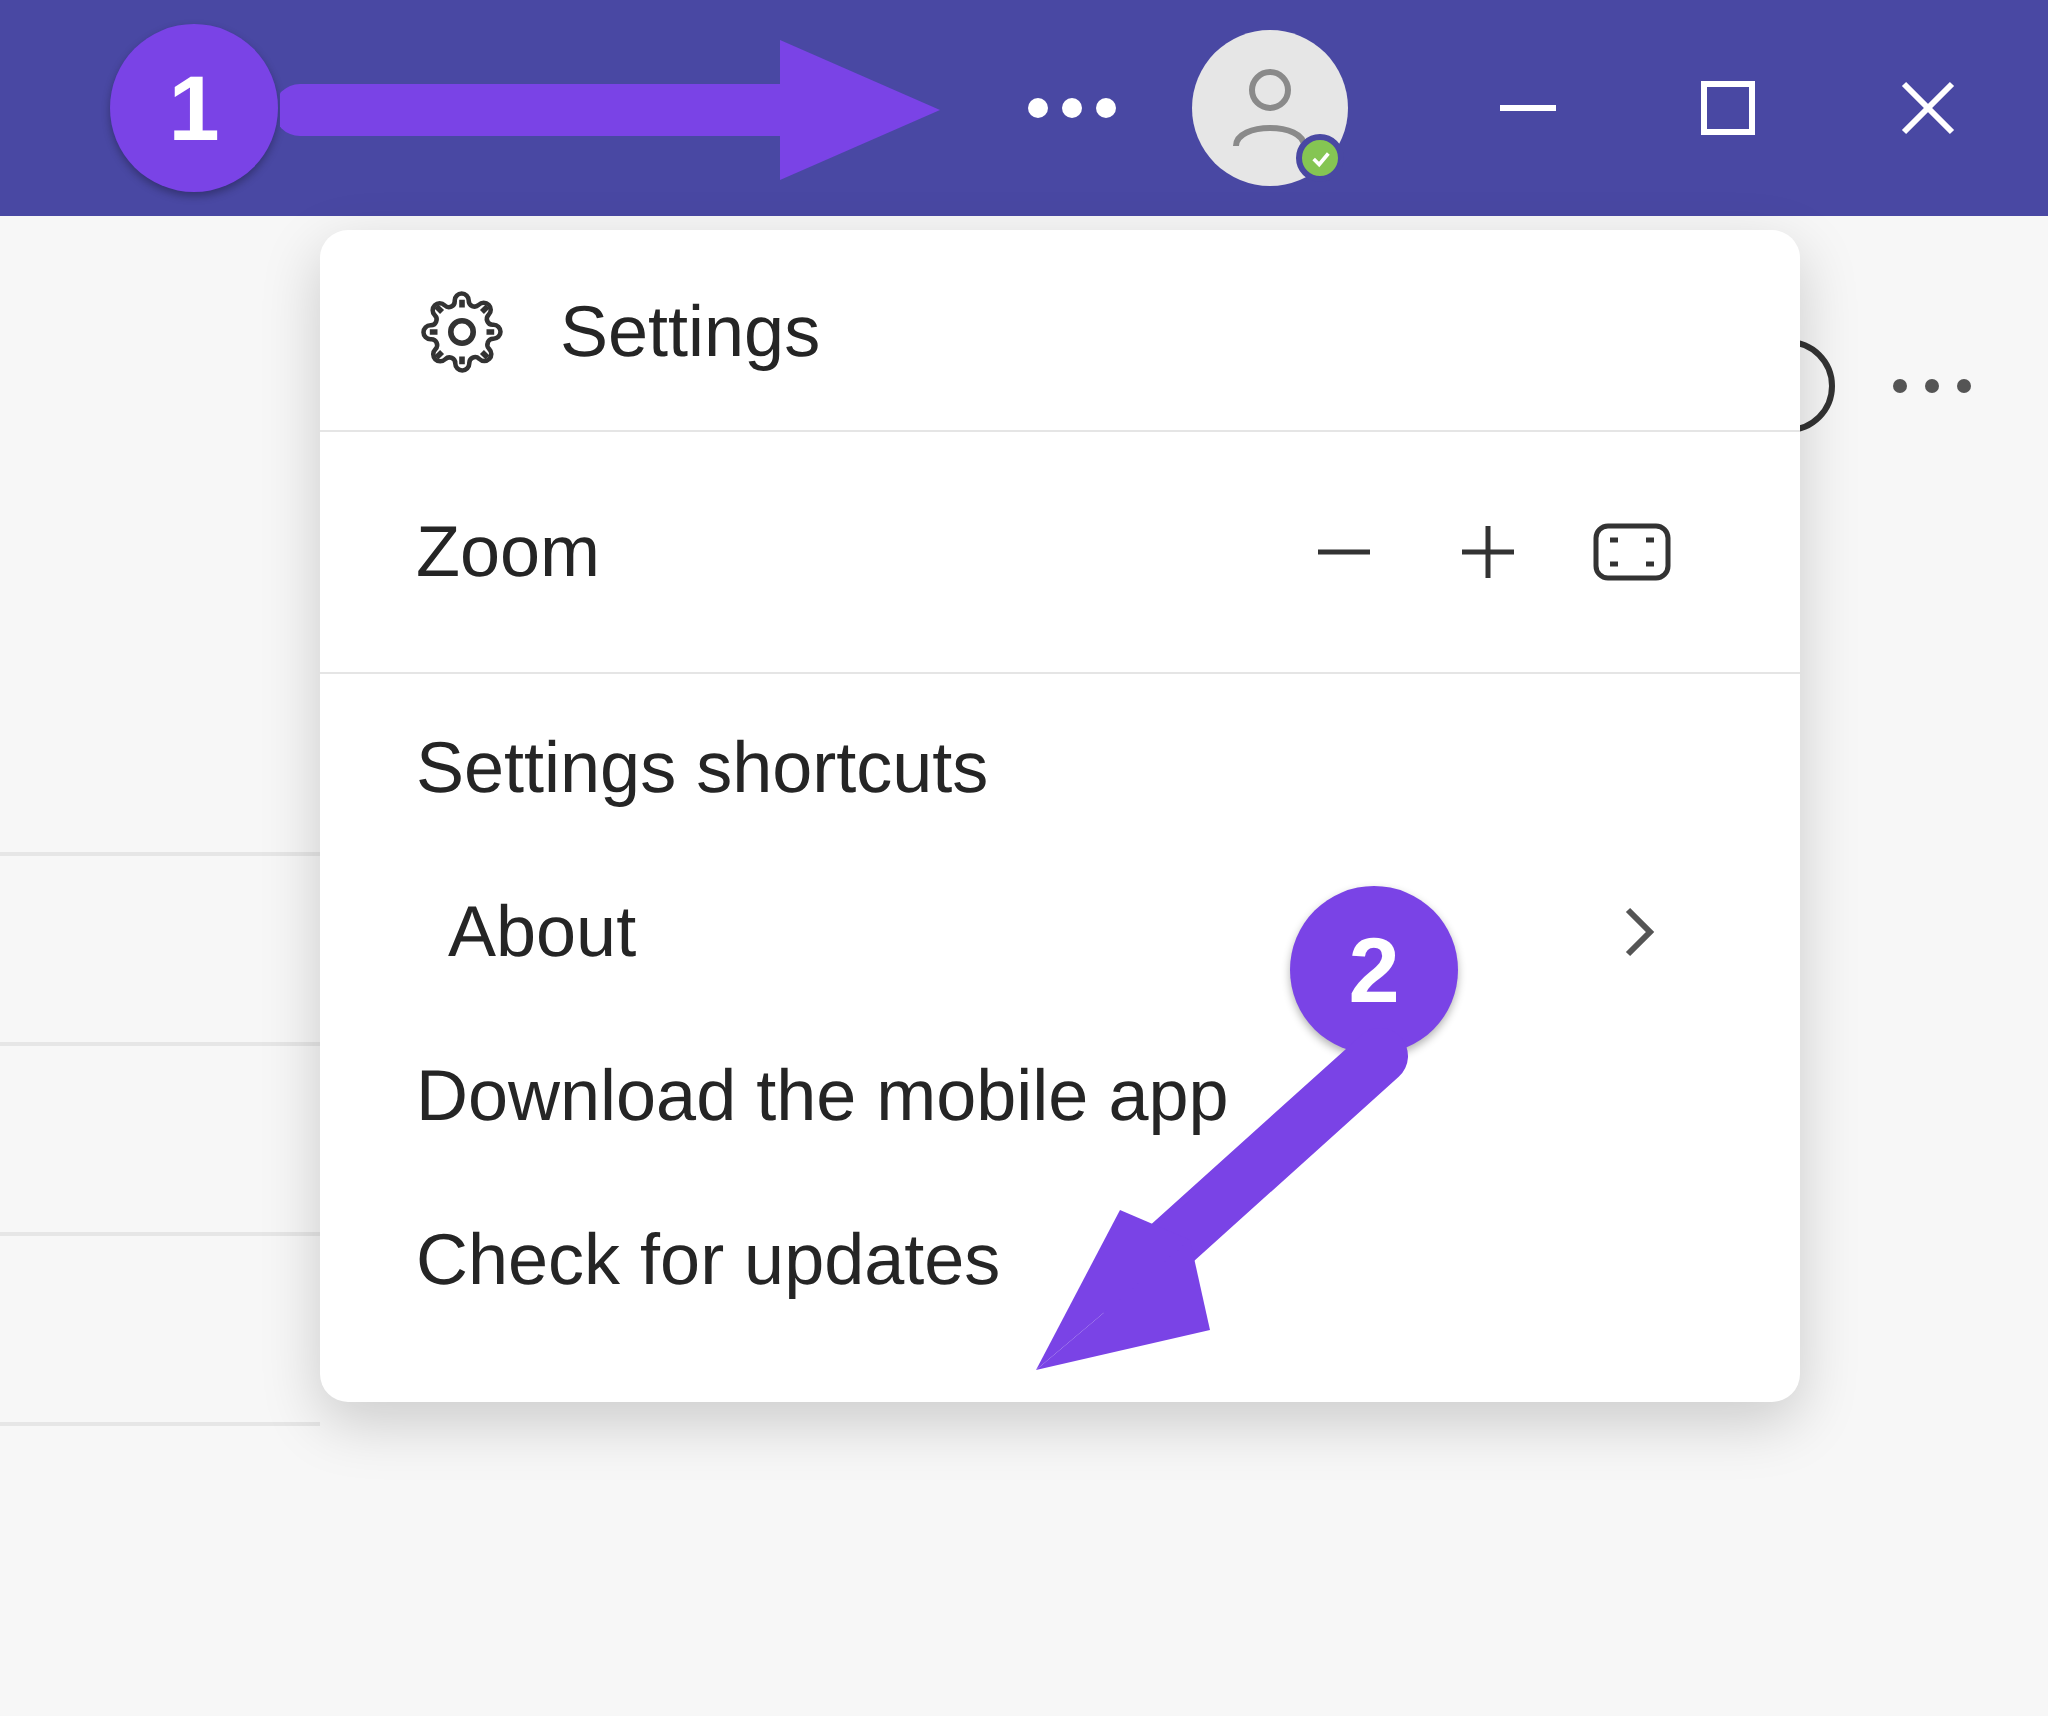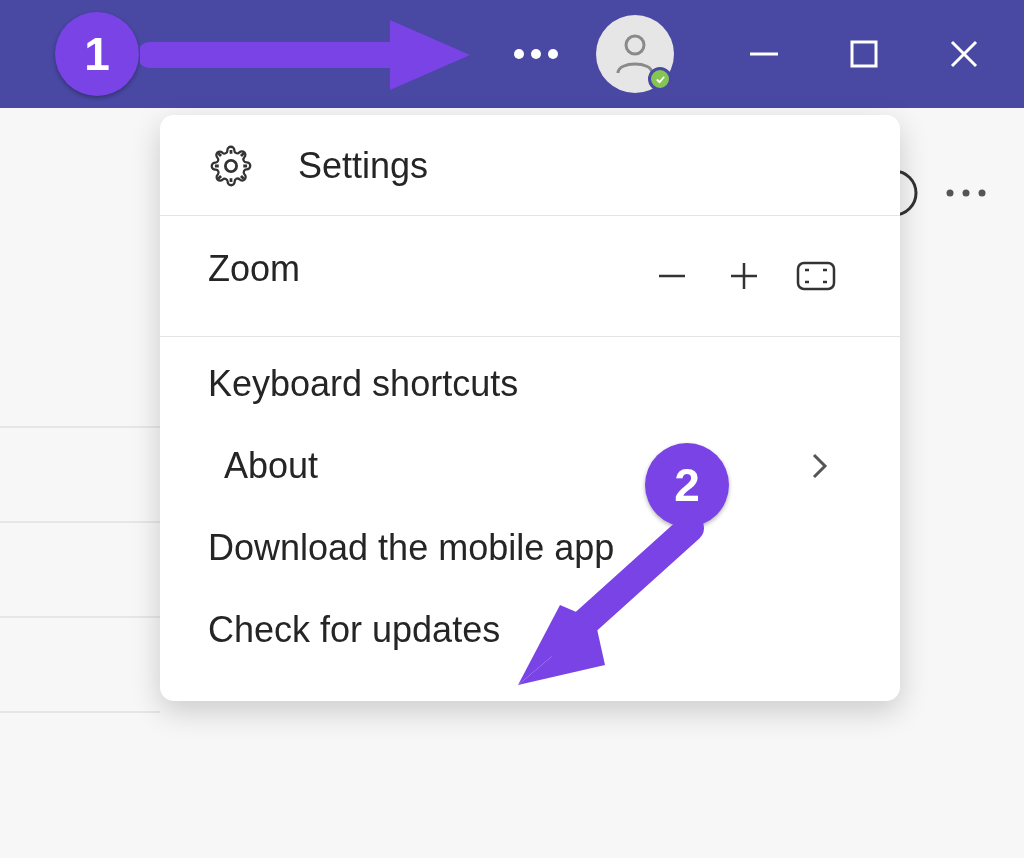--- a/index.html
+++ b/index.html
@@ -105,36 +105,36 @@
     box-shadow: 0 10px 30px rgba(0,0,0,0.18);
     z-index: 20;
     padding: 8px 0 30px 0;
   }
   .menu .item {
     display: flex;
     align-items: center;
     padding: 20px 48px;
     font-size: 36px;
     color: #252525;
-    gap: 44px;
+    gap: 26px;
   }
   .menu .item.no-icon { padding-left: 48px; }
   .menu .item .icon-slot {
     width: 46px; height: 46px;
     display: flex; align-items: center; justify-content: center;
     flex-shrink: 0;
   }
   .menu .sep {
     height: 1px;
     background: #e5e5e5;
     margin: 6px 0;
   }
   .zoom-row {
     display: flex;
-    align-items: flex-start;
+    align-items: center;
     padding: 26px 48px;
     font-size: 36px;
     color: #252525;
   }
   .zoom-row .label { flex: 0 0 auto; }
   .zoom-row .spacer { flex: 1; }
   .zoom-row .zbtn {
     width: 72px; height: 56px;
     display: flex; align-items: center; justify-content: center;
   }
@@ -277,21 +277,21 @@
         <line x1="28" y1="10" x2="32" y2="10" stroke="#333" stroke-width="2.5"></line>
         <line x1="10" y1="22" x2="14" y2="22" stroke="#333" stroke-width="2.5"></line>
         <line x1="28" y1="22" x2="32" y2="22" stroke="#333" stroke-width="2.5"></line>
       </svg>
     </span>
   </div>
 
   <div class="sep"></div>
 
   <div class="item no-icon">
-    <span>Keyboard shortcuts</span>
+    <span>Settings shortcuts</span>
   </div>
 
   <div class="about-row">
     <span>About</span>
     <span class="chev">
       <svg width="20" height="30" viewBox="0 0 20 30">
           <path d="M4 4 L15 15 L4 26" fill="none" stroke="#555" stroke-width="3"></path>
         </svg>
     </span>
   </div>

